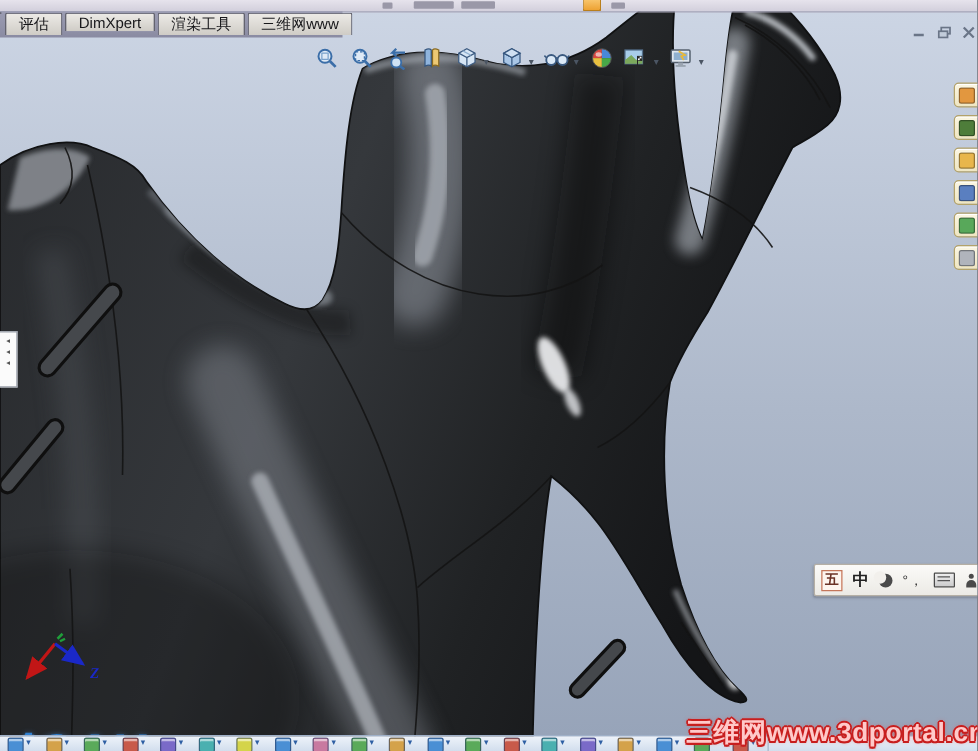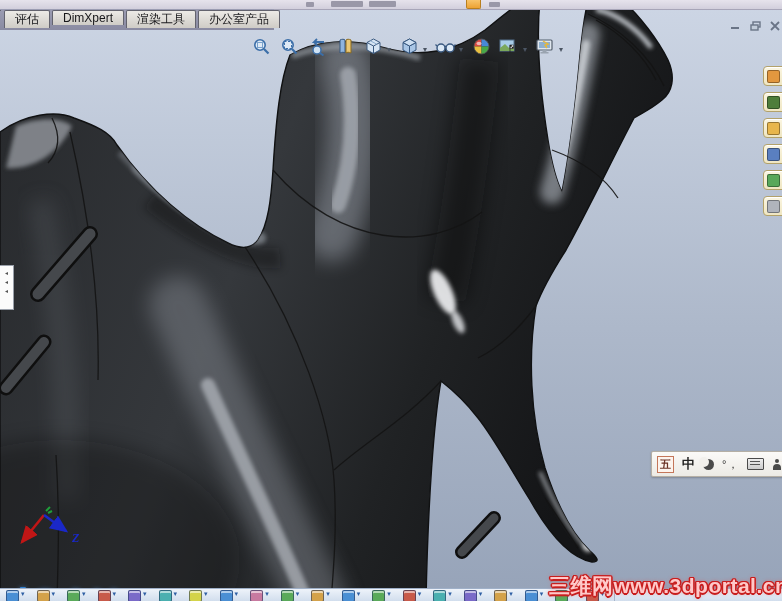--- a/index.html
+++ b/index.html
@@ -180,21 +180,21 @@
     <div class="frag" style="left:369px;top:1px;width:27px;height:6px;"></div>
     <div class="folder-frag"></div>
     <div class="frag" style="left:489px;top:2px;width:11px;height:5px;"></div>
   </div>
 
   <div class="tab-bar">
     <div class="tab-sliver"></div>
     <div class="tab">评估</div>
     <div class="tab">DimXpert</div>
     <div class="tab">渲染工具</div>
-    <div class="tab">办公室产品</div>
+    <div class="tab">三维网www</div>
   </div>
 
   <div class="hud">
     <span class="btn">
       <svg width="19" height="19">
           <circle cx="8" cy="8" r="5.2" fill="#dfeaf6" stroke="#3b6ea8" stroke-width="1.6"></circle>
           <line x1="12" y1="12" x2="16.5" y2="16.5" stroke="#3b6ea8" stroke-width="2.2"></line>
           <rect x="5.5" y="5.5" width="5" height="5" fill="none" stroke="#7aa2cc" stroke-width="1"></rect>
         </svg>
       </span>

